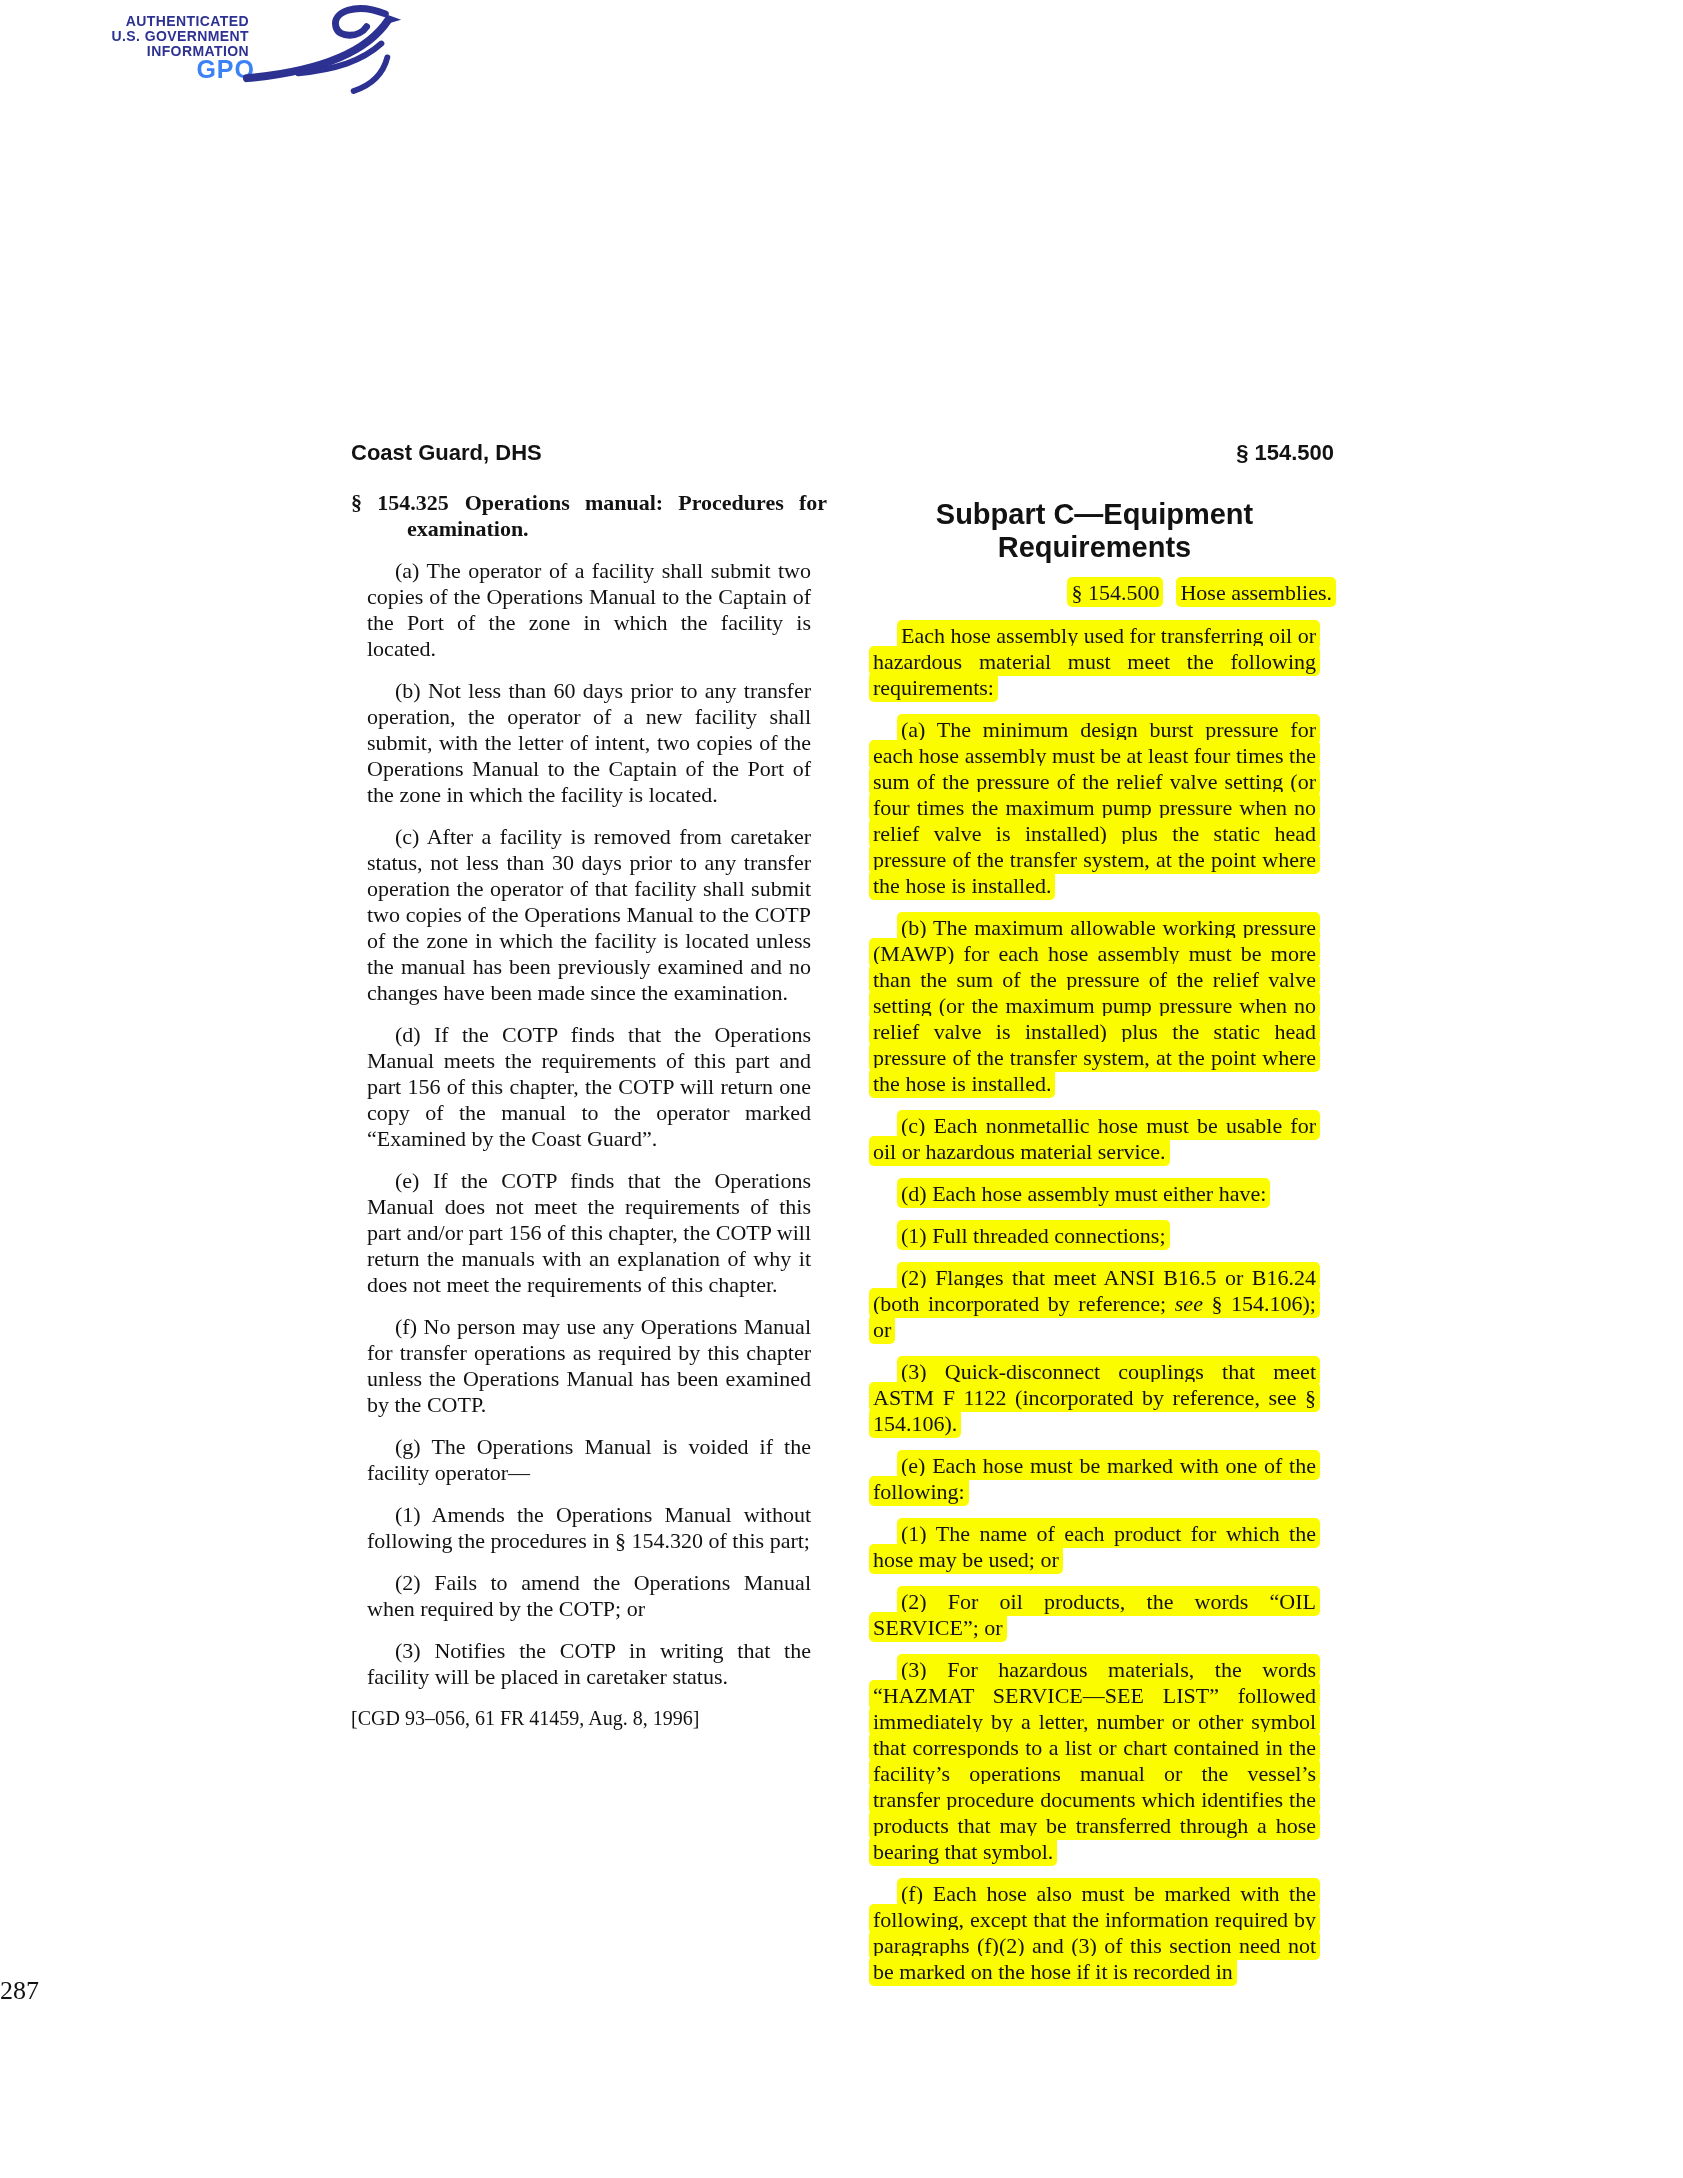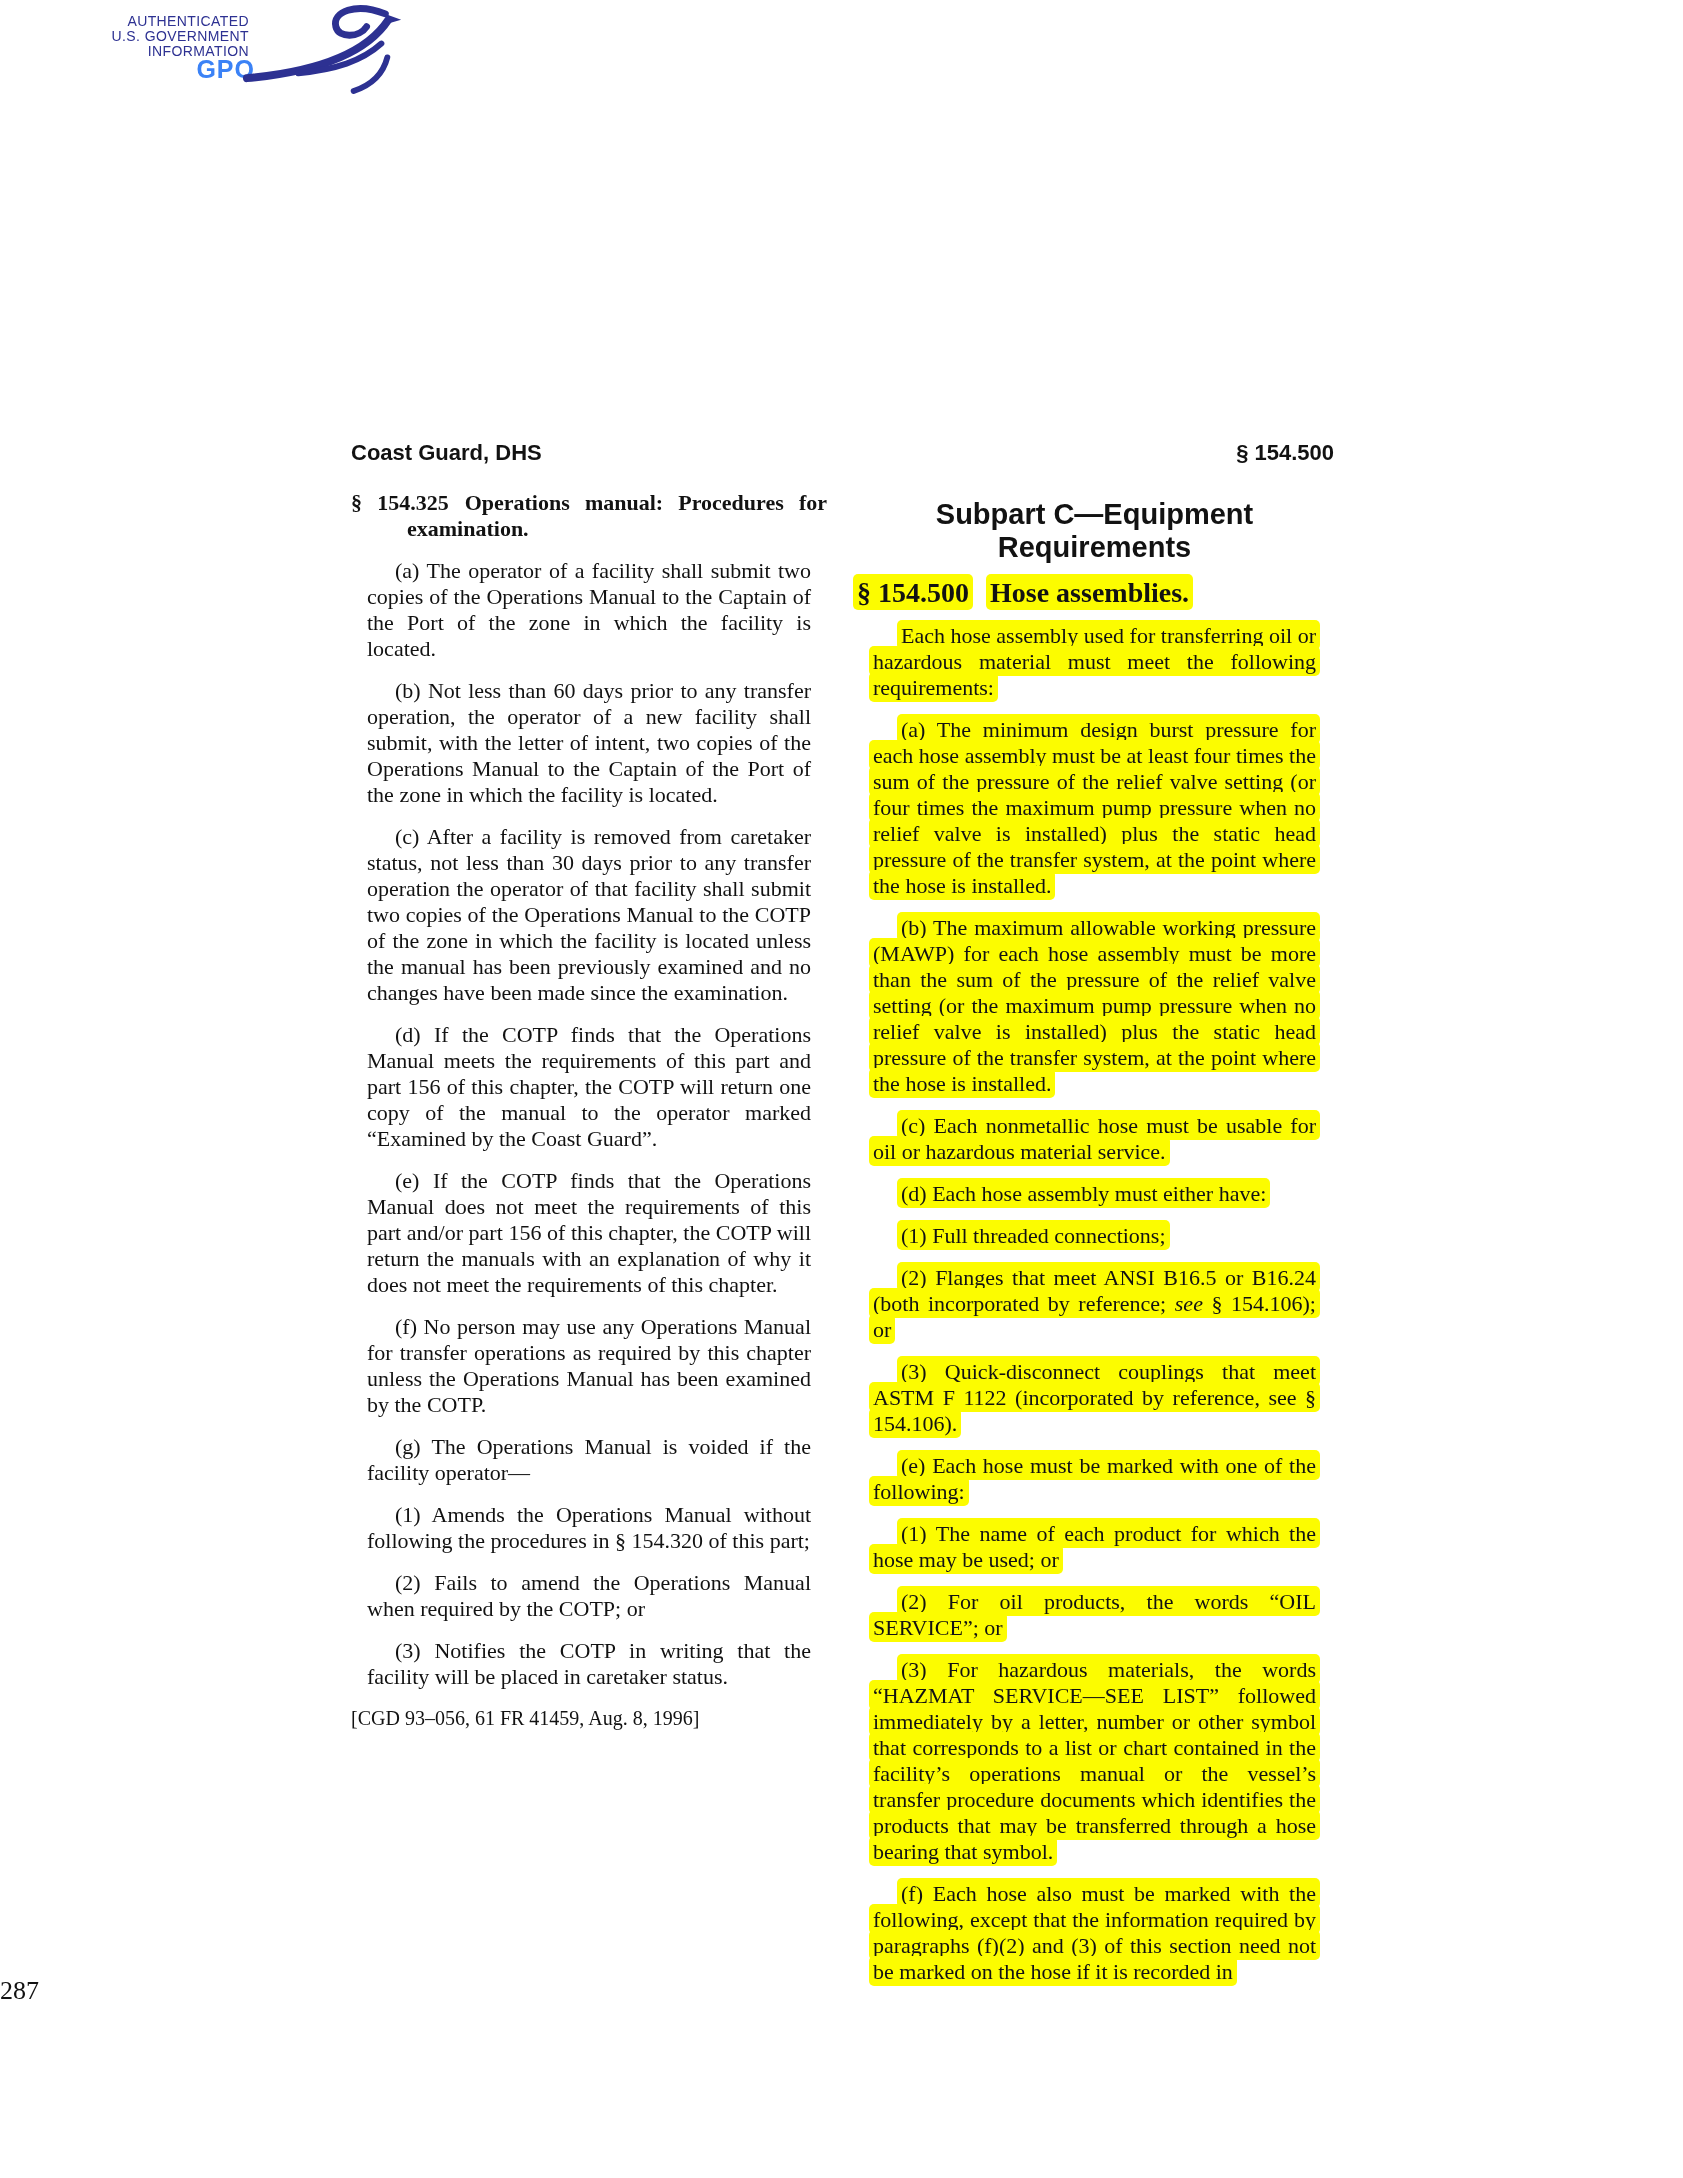--- a/index.html
+++ b/index.html
@@ -2,21 +2,21 @@
 <html lang="en"><head>
 <meta charset="utf-8">
 <style>
   html,body{margin:0;padding:0;background:#ffffff;}
   body{width:1683px;height:2178px;position:relative;overflow:hidden;
        font-family:"Liberation Serif",serif;color:#121212;}
 
   
   .logo{position:absolute;left:79px;top:0;width:267px;height:99px;}
   .logo-lines{position:absolute;left:0;top:14px;width:170px;text-align:right;
-      font-family:"Liberation Sans",sans-serif;font-weight:normal;
+      font-family:"Liberation Sans",sans-serif;font-weight:bold;
       font-size:14px;line-height:15px;letter-spacing:0.4px;color:#2d3192;}
   .logo-gpo{position:absolute;left:0;top:55px;width:176px;text-align:right;
       font-family:"Liberation Sans",sans-serif;font-weight:bold;
       font-size:25px;letter-spacing:1px;color:#3b82f6;}
   .logo-eagle{position:absolute;left:158px;top:0;}
 
   
   .runhead{position:absolute;left:351px;top:440px;width:983px;
       display:flex;justify-content:space-between;
       font-family:"Liberation Sans",sans-serif;font-weight:bold;font-size:22px;}
@@ -29,21 +29,21 @@
   .body{margin:16px;font-size:22px;line-height:26px;text-align:justify;
         text-indent:28px;hyphens:auto;}
   .sec-head{margin:0 0 7px 0;font-weight:bold;font-size:22px;line-height:26px;
         padding-left:56px;text-indent:-56px;text-align:justify;}
   .sec-head .ht{margin-left:16px;}
   .citation{margin:12px 0 8px 0;font-size:20px;line-height:24px;text-align:left;
         text-indent:0;}
 
   .subpart{margin:11px 0 14px 0;font-family:"Liberation Sans",sans-serif;
         font-weight:bold;font-size:29px;line-height:33px;text-align:center;}
-  .sec-head-r{margin:0 0 8px 0;font-weight:bold;font-size:28px;line-height:28px;}
+  .sec-head-r{margin:0 0 8px 0;font-weight:normal;font-size:22px;line-height:28px;text-align:right;}
   .sec-head-r .ht2{margin-left:13px;}
 
   .hl{background:#fcfc00;border-radius:5px;padding:2.5px 4px;
       -webkit-box-decoration-break:clone;box-decoration-break:clone;}
 
   .pagenum{position:absolute;left:0;top:1976px;width:1683px;text-align:left;
       font-size:26px;}
 </style>
 </head>
 <body>

